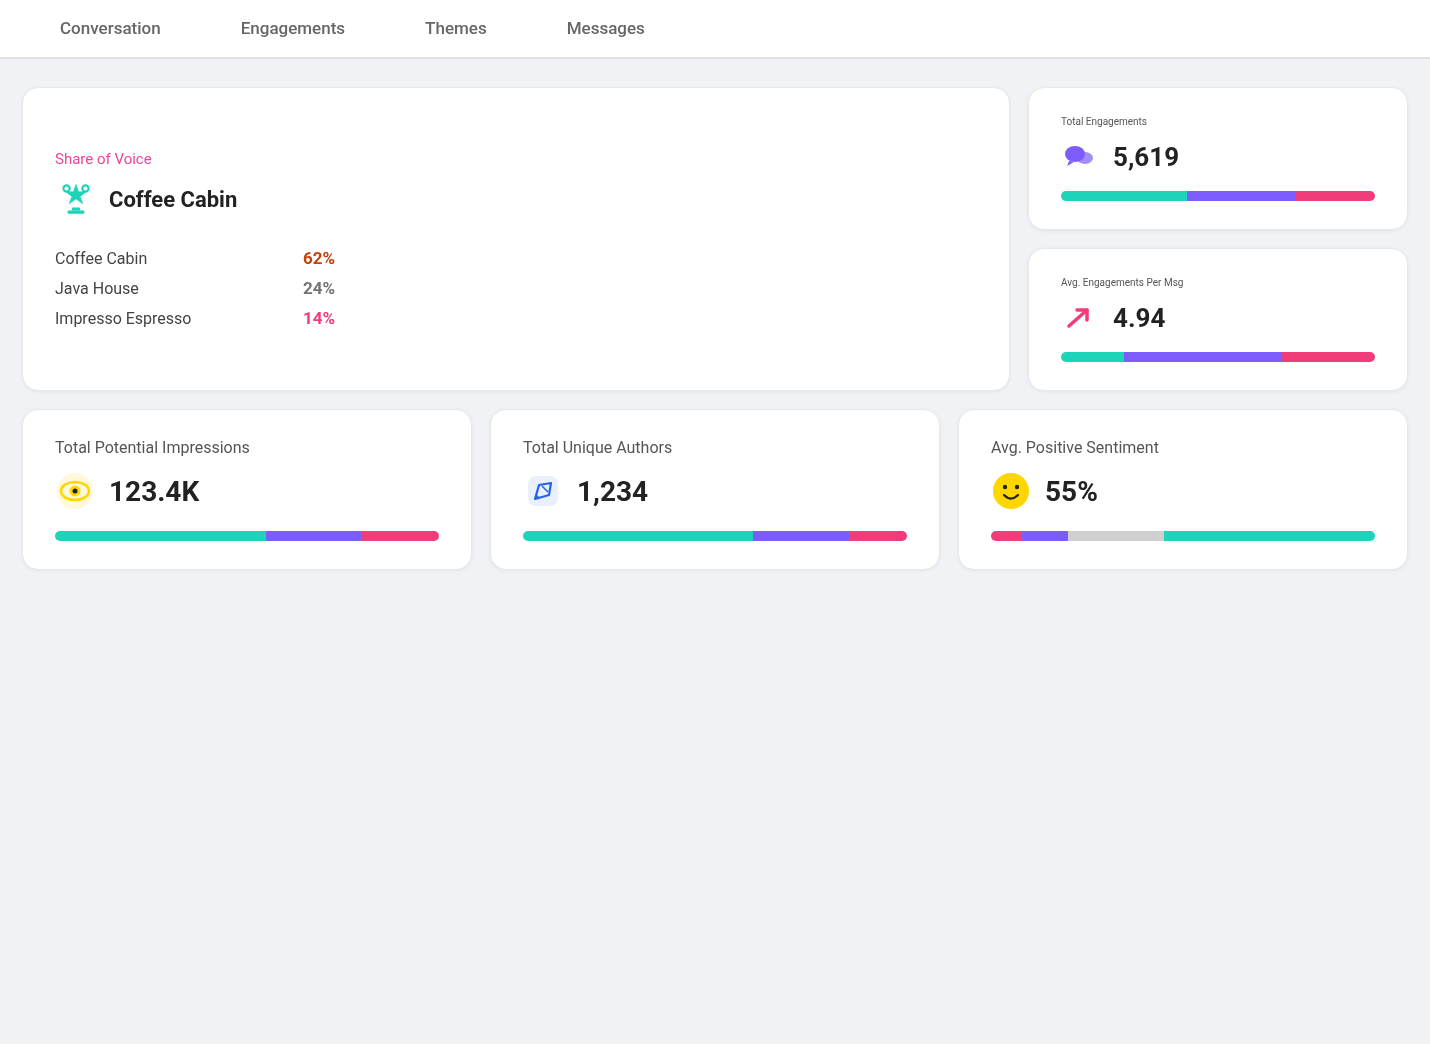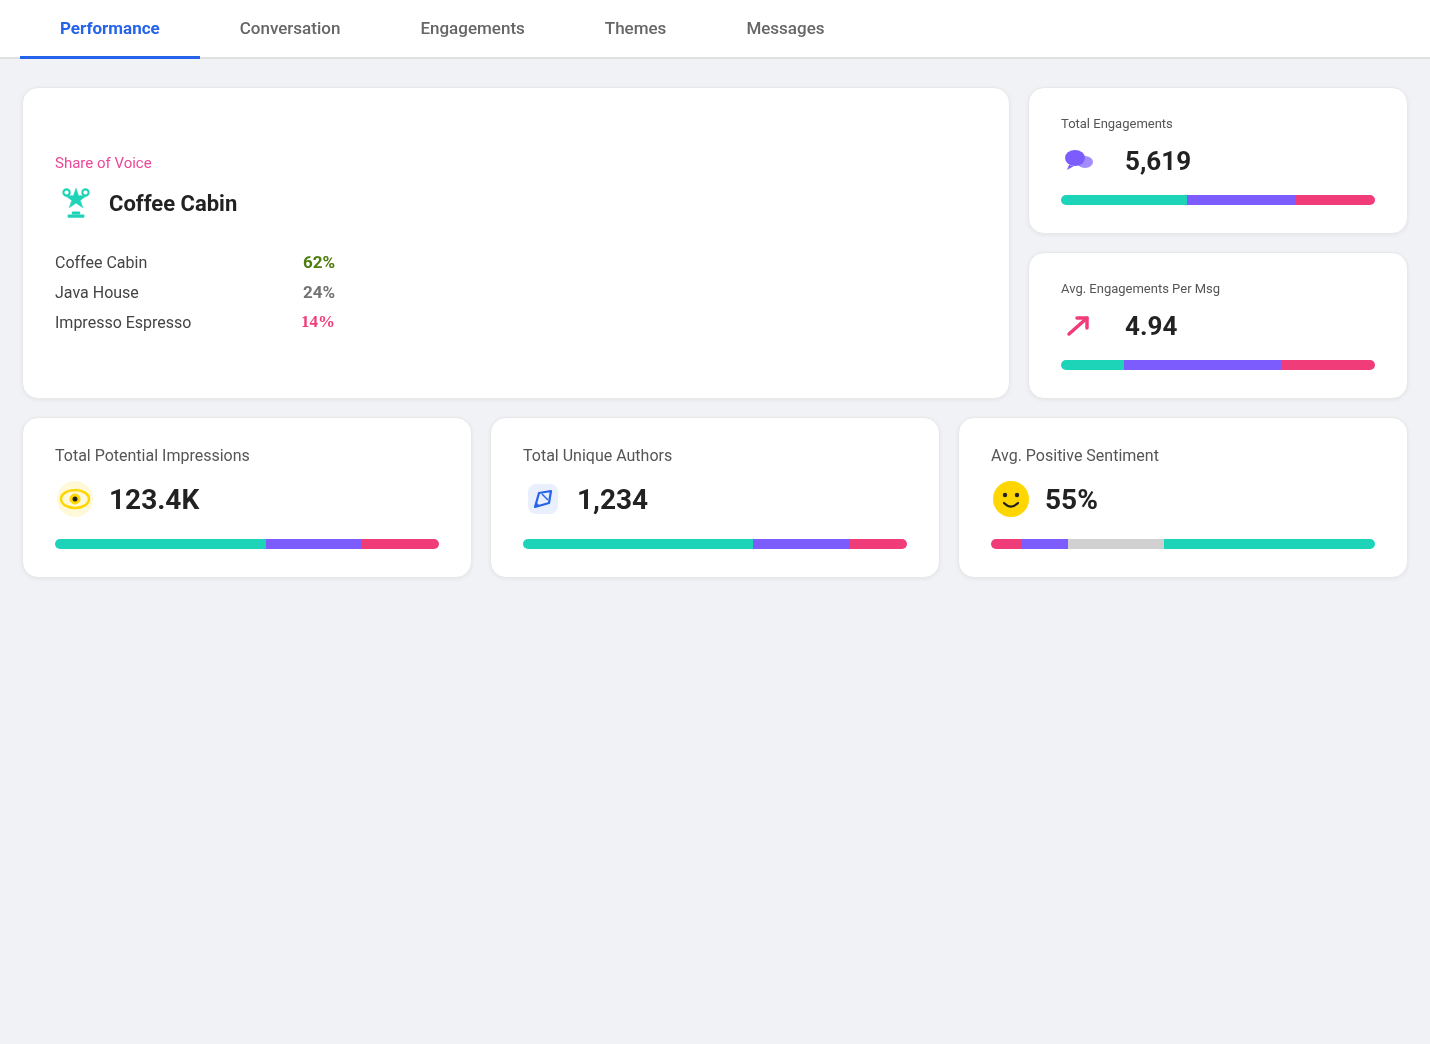--- a/index.html
+++ b/index.html
@@ -102,23 +102,23 @@
       display: flex;
       justify-content: space-between;
       align-items: center;
       font-size: 16px;
       color: #444;
     }
     .sov-pct {
       font-weight: 700;
       font-size: 17px;
     }
-    .color-teal { color: #4d7c0f; }
+    .color-teal { color: #c2410c; }
     .color-purple { color: #737373; }
-    .color-pink { color: #f03d7a; font-family: Liberation Serif, serif; }
+    .color-pink { color: #f03d7a; }
 
     
     .donut-wrap {
       flex: 1;
       display: flex;
       justify-content: center;
       align-items: center;
     }
     .donut-svg {
       width: 320px;
@@ -137,28 +137,28 @@
     
     .right-cards {
       display: flex;
       flex-direction: column;
       gap: 18px;
     }
     .metric-card {
       flex: 1;
     }
     .metric-label {
-      font-size: 13px;
+      font-size: 10px;
       color: #555;
       margin-bottom: 12px;
     }
     .metric-value-row {
       display: flex;
       align-items: center;
-      gap: 28px;
+      gap: 16px;
       margin-bottom: 16px;
     }
     .metric-value {
       font-size: 26px;
       font-weight: 700;
       color: #222;
     }
     .metric-icon {
       width: 36px;
       height: 36px;
@@ -209,21 +209,20 @@
     }
     .sb-red { background: #f03d7a; }
     .sb-purple { background: #7c5cfc; }
     .sb-gray { background: #d0d0d0; }
     .sb-teal { background: #1dd4b8; }
   </style>
 </head>
 <body>
 
 <nav class="nav-tabs">
-  <div class="nav-tab active">Performance</div>
   <div class="nav-tab">Conversation</div>
   <div class="nav-tab">Engagements</div>
   <div class="nav-tab">Themes</div>
   <div class="nav-tab">Messages</div>
 </nav>
 
 <div class="main">
 
   <div class="top-row">
 

